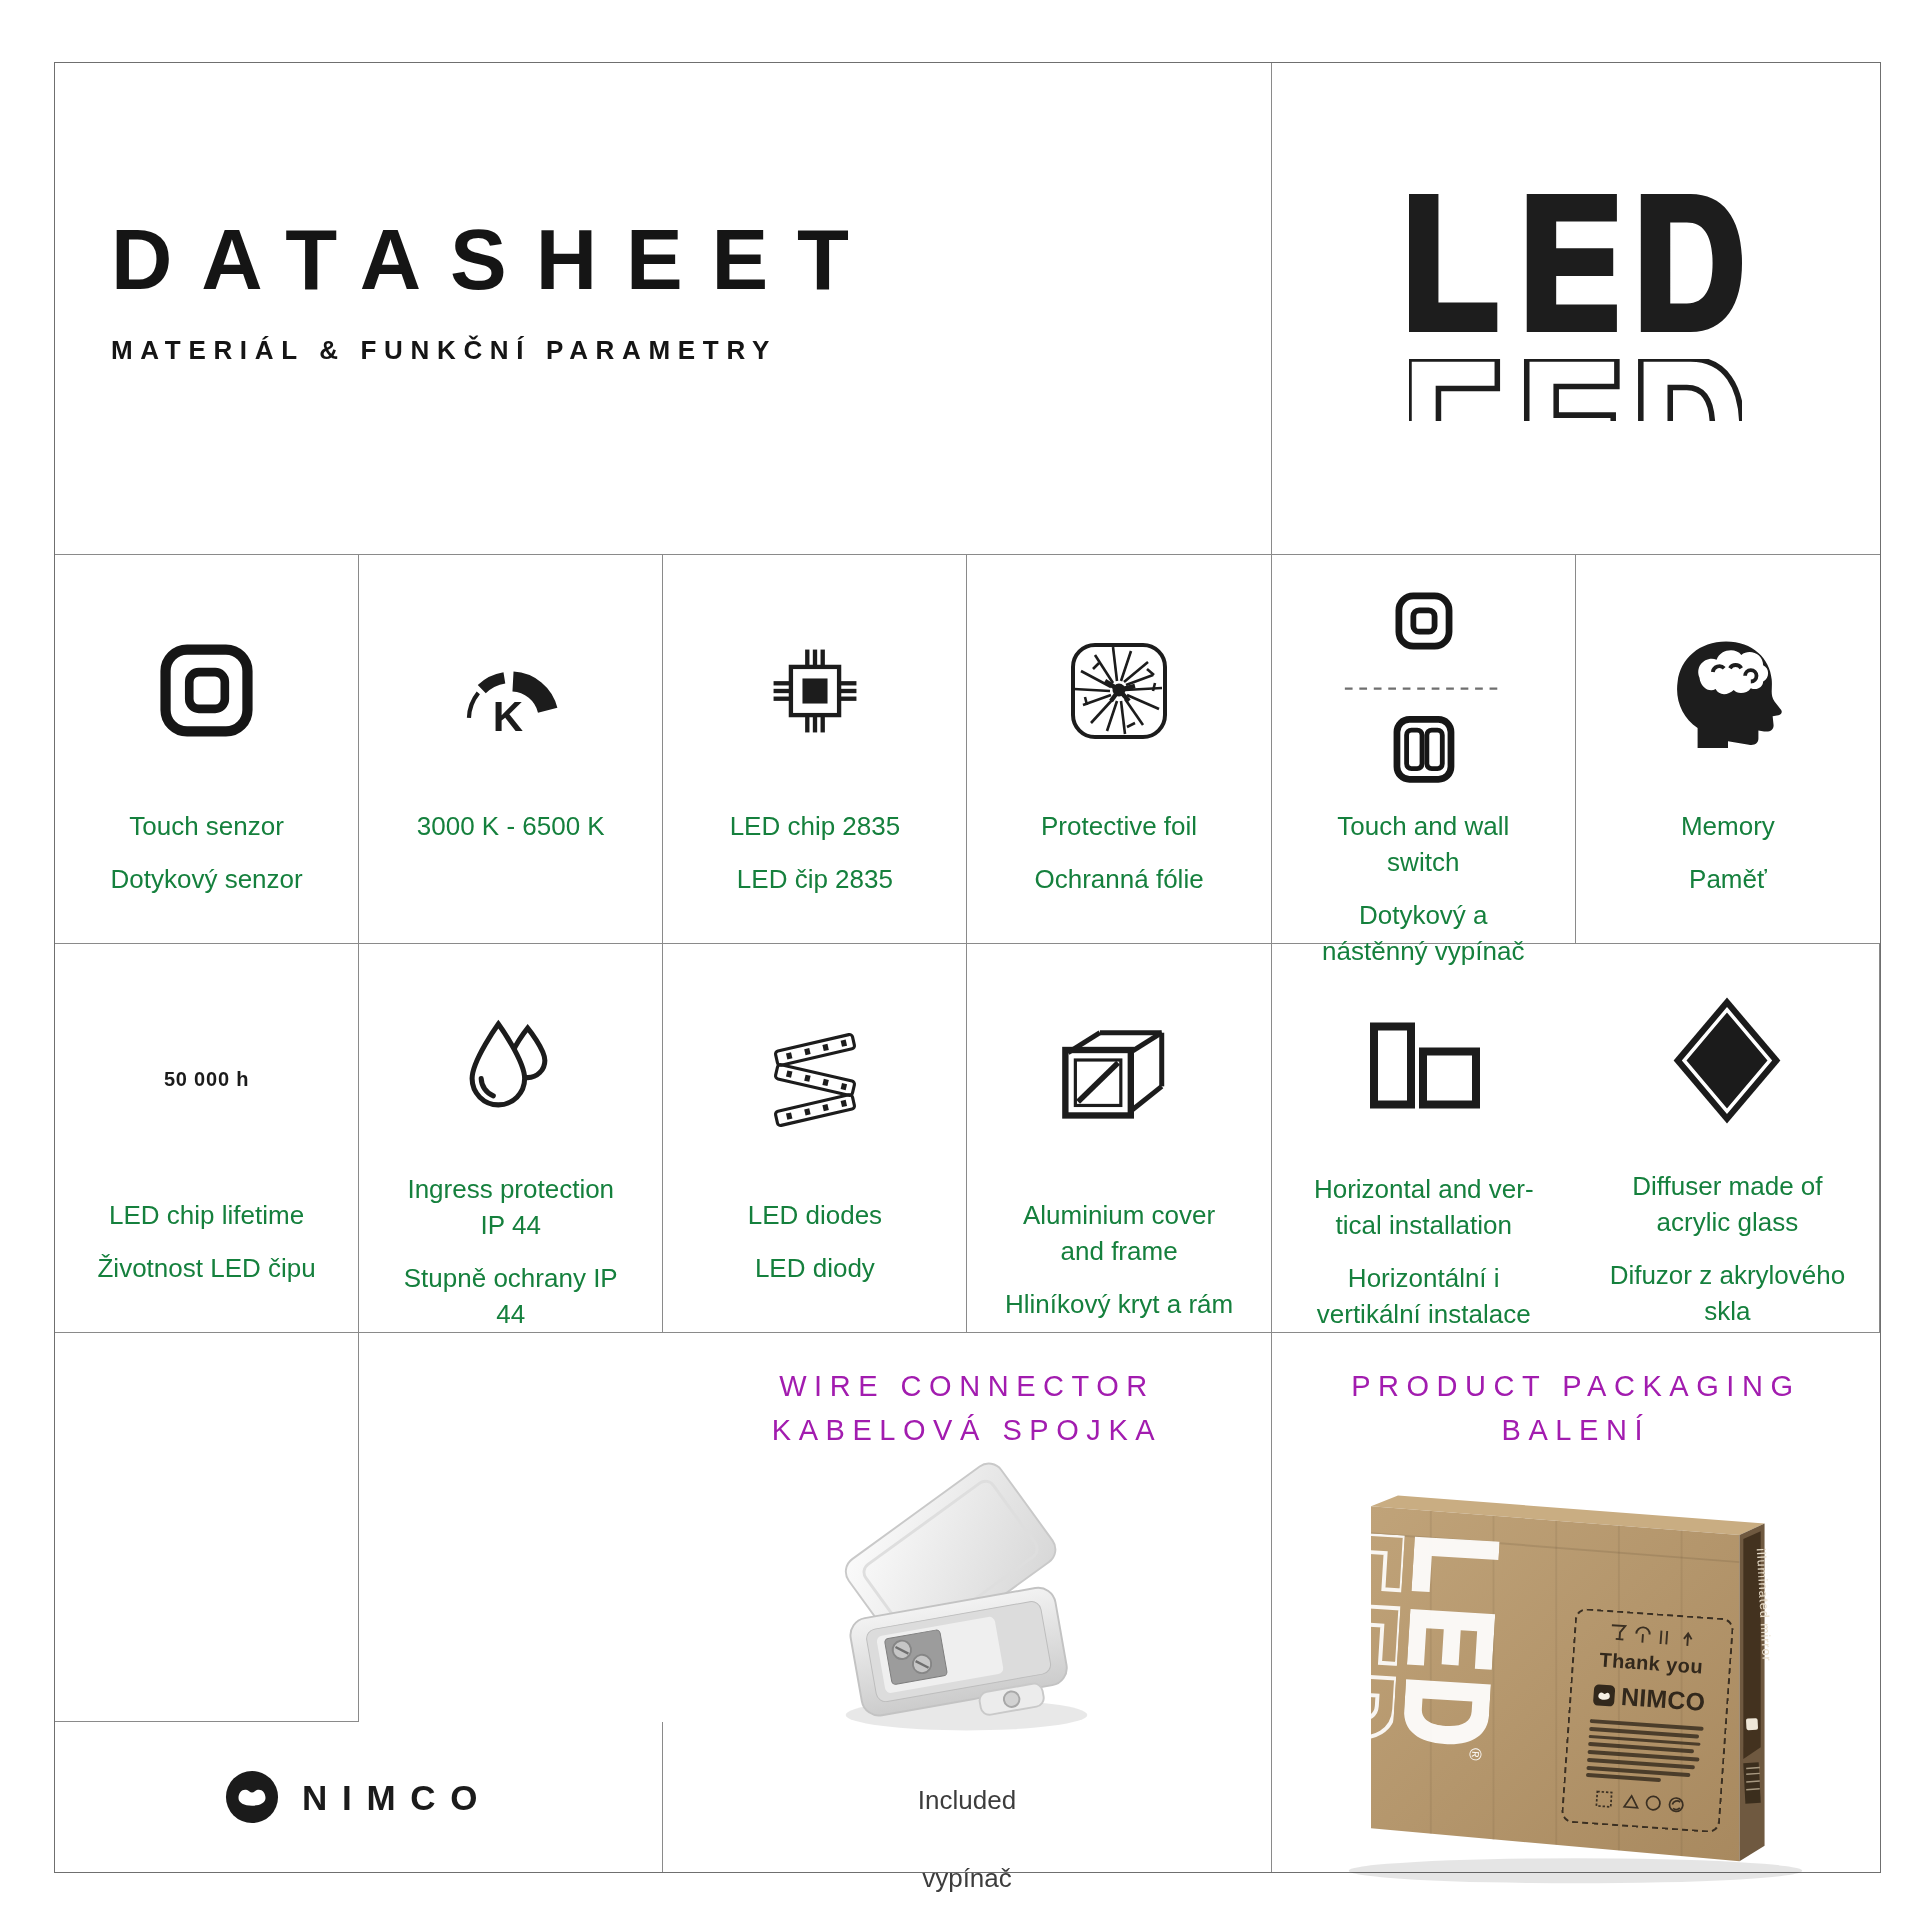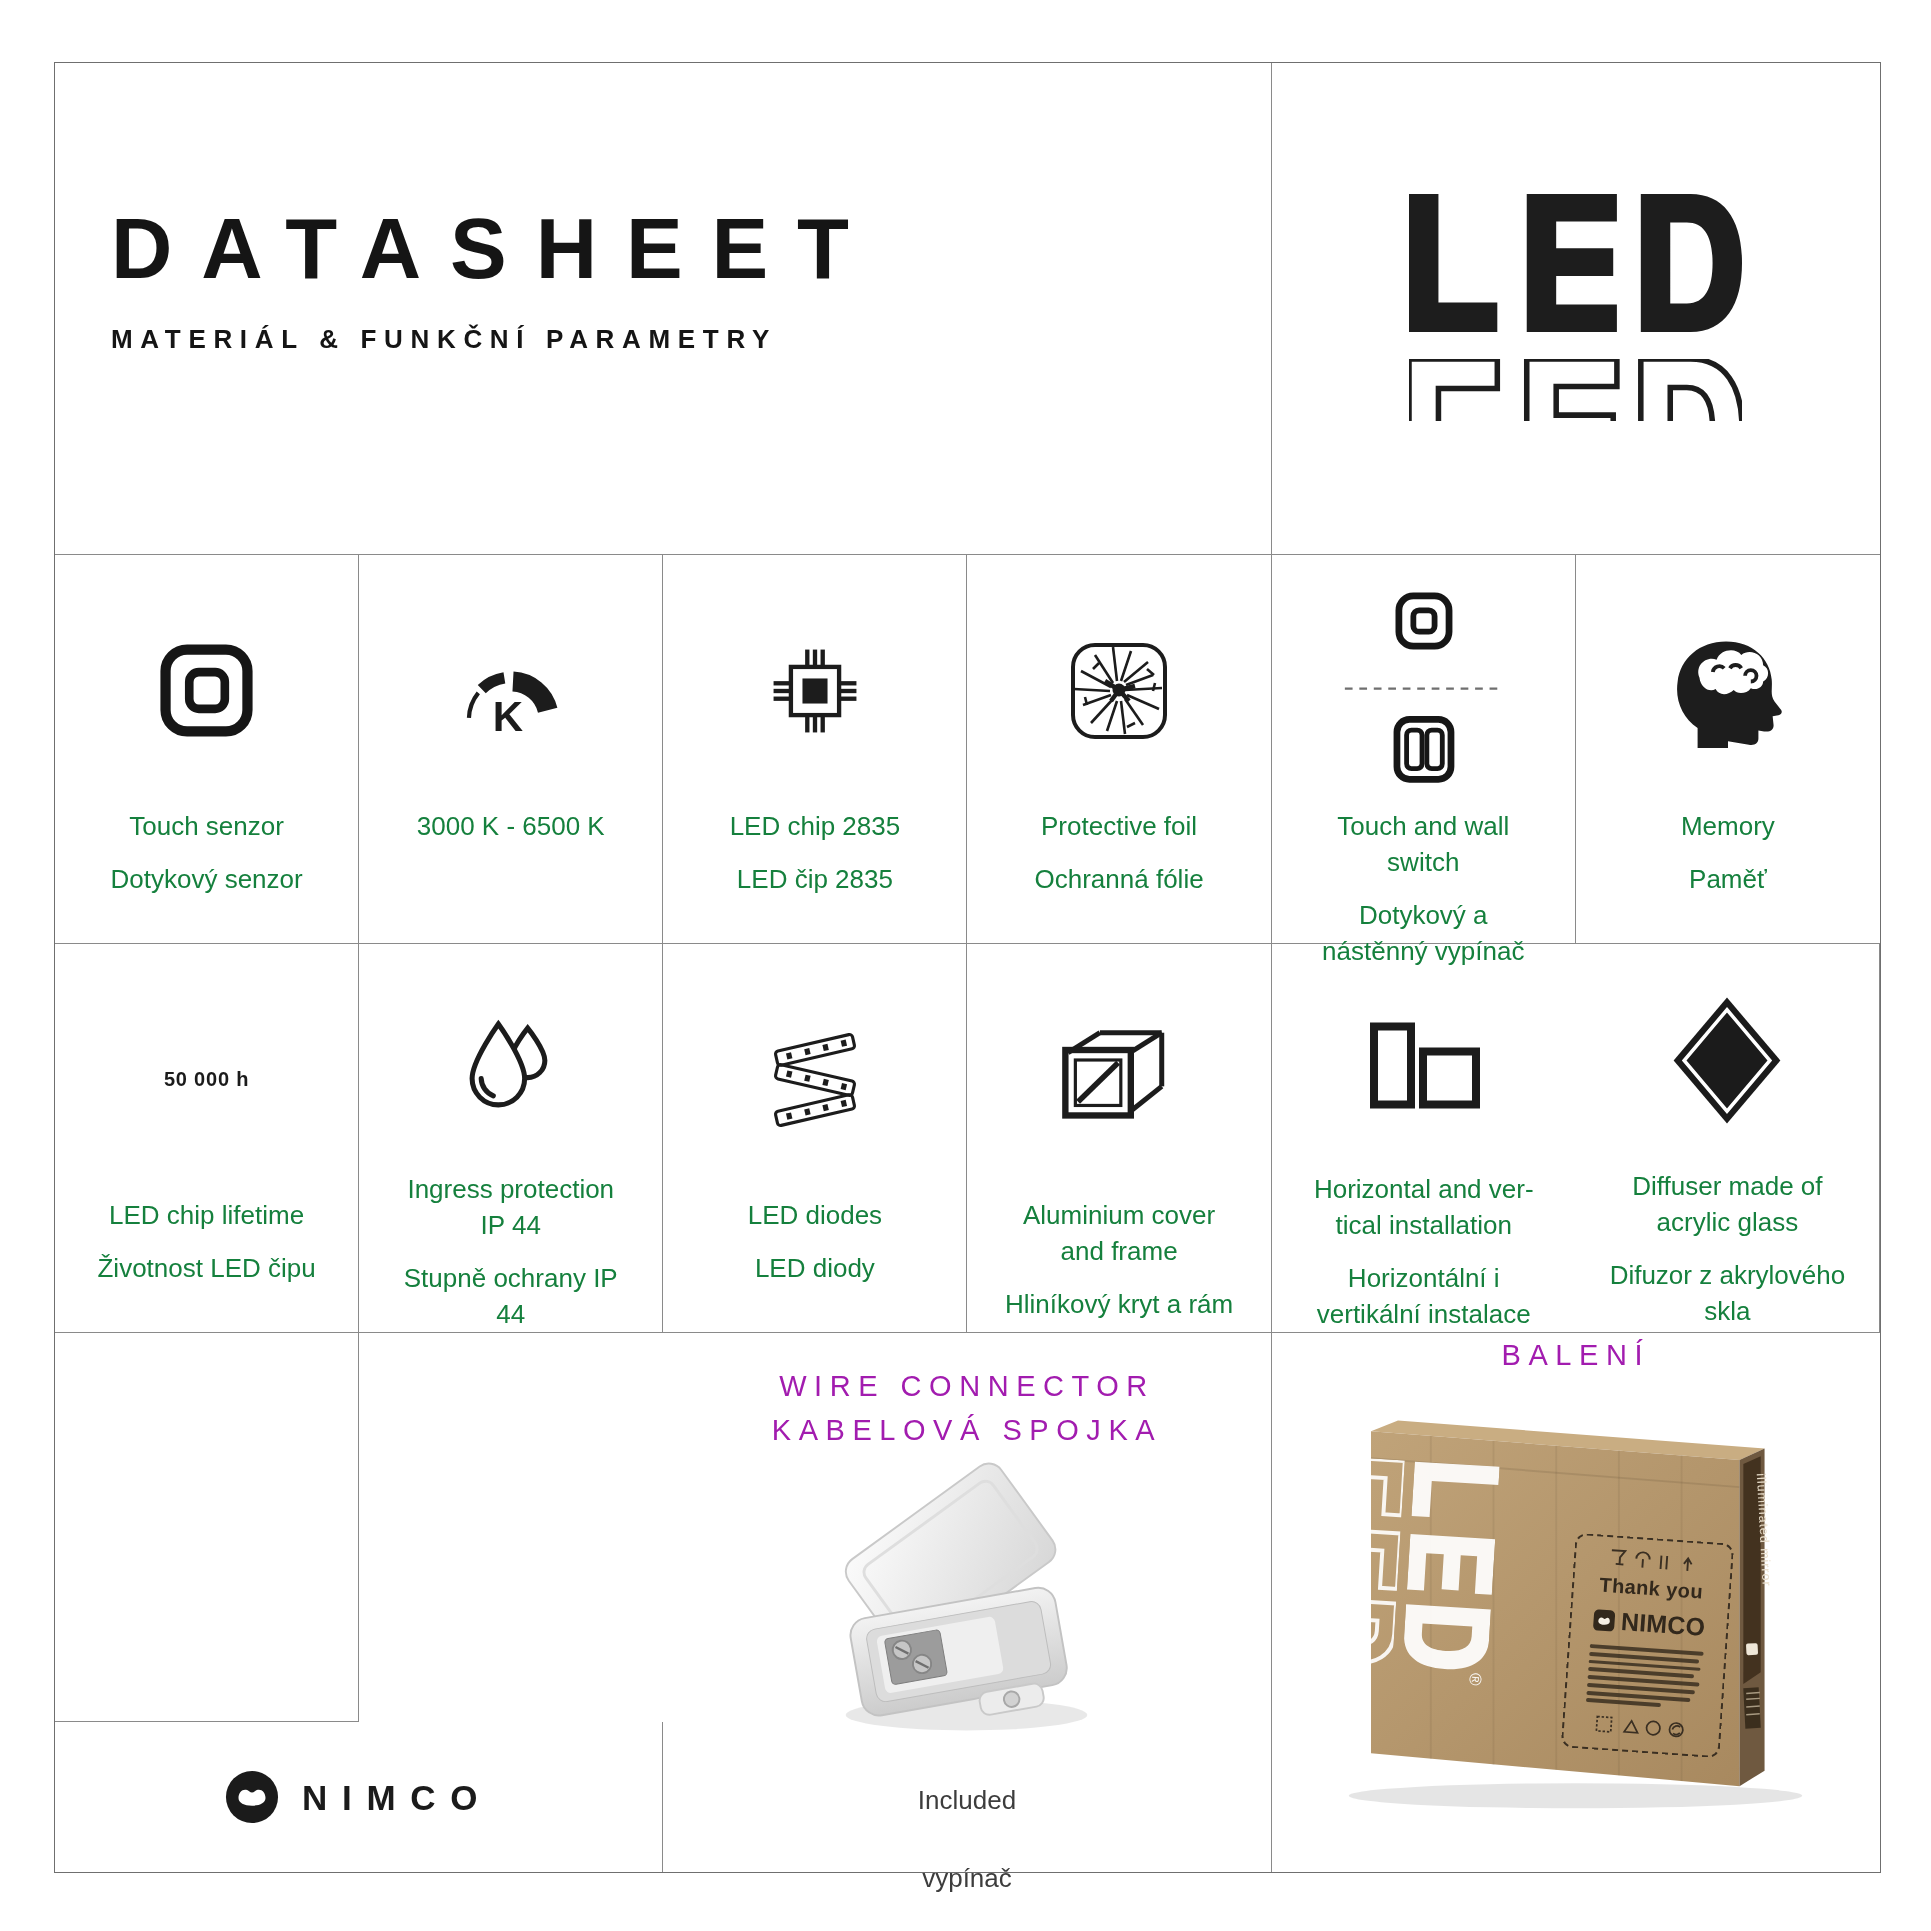--- a/index.html
+++ b/index.html
@@ -7,21 +7,21 @@
          font-family:"Liberation Sans",sans-serif;color:#3d3d3d;overflow:hidden;}
   .grid{position:absolute;left:54px;top:62px;width:1825px;height:1809px;
         display:grid;grid-template-columns:repeat(6,1fr);
         grid-template-rows:492px 389px 389px 389px 1fr;
         border:1.4px solid #6f6f6f;background:#fff;}
   .br{border-right:1px solid #8a8a8a;}
   .bb{border-bottom:1px solid #8a8a8a;}
   .cell{display:flex;flex-direction:column;align-items:center;text-align:center;min-width:0;}
   
   .hleft{grid-column:1/5;grid-row:1;align-items:flex-start;text-align:left;padding:143px 0 0 56px;}
-  .title{font-size:85px;font-weight:bold;letter-spacing:.34em;color:#151515;line-height:1;white-space:nowrap;}
+  .title{font-size:85px;font-weight:bold;letter-spacing:.34em;color:#151515;line-height:1;white-space:nowrap;margin-top:11px;}
   .sub{font-size:26px;font-weight:bold;letter-spacing:.295em;color:#151515;margin-top:33px;white-space:nowrap;}
   .sub + .sub{margin-top:23px;}
   .hright{grid-column:5/7;grid-row:1;padding-top:131px;}
   .led-reflect{height:62px;overflow:hidden;margin-top:27px;}
   
   .icon-area{height:193px;margin-top:39px;display:flex;align-items:center;justify-content:center;}
   .labels{margin-top:21px;display:flex;flex-direction:column;gap:17.4px;
           font-size:26px;line-height:36px;color:#15803d;white-space:pre-line;}
   .h50000{font-size:20px;font-weight:bold;letter-spacing:.04em;color:#1b1b1b;}
   
@@ -362,20 +362,21 @@
           </g>
         </svg>
       </div>
       <div class="caption">
         <div>Included</div>
         <div>vypínač</div>
       </div>
     </div>
 
     <div class="cell pack">
+      <div class="panel-title">PRODUCT PACKAGING</div>
       <div class="panel-title" style="margin-top:0">BALENÍ</div>
 
       <div class="box-wrap">
         <svg width="579" height="436" viewBox="0 0 600 452" style="position:absolute;left:0;top:0">
           <defs>
             <linearGradient id="cardG" x1="0" y1="0" x2="1" y2="1">
               <stop offset="0" stop-color="#c0a379"></stop>
                 <stop offset="1" stop-color="#a8895f"></stop>
             </linearGradient>
           </defs>

